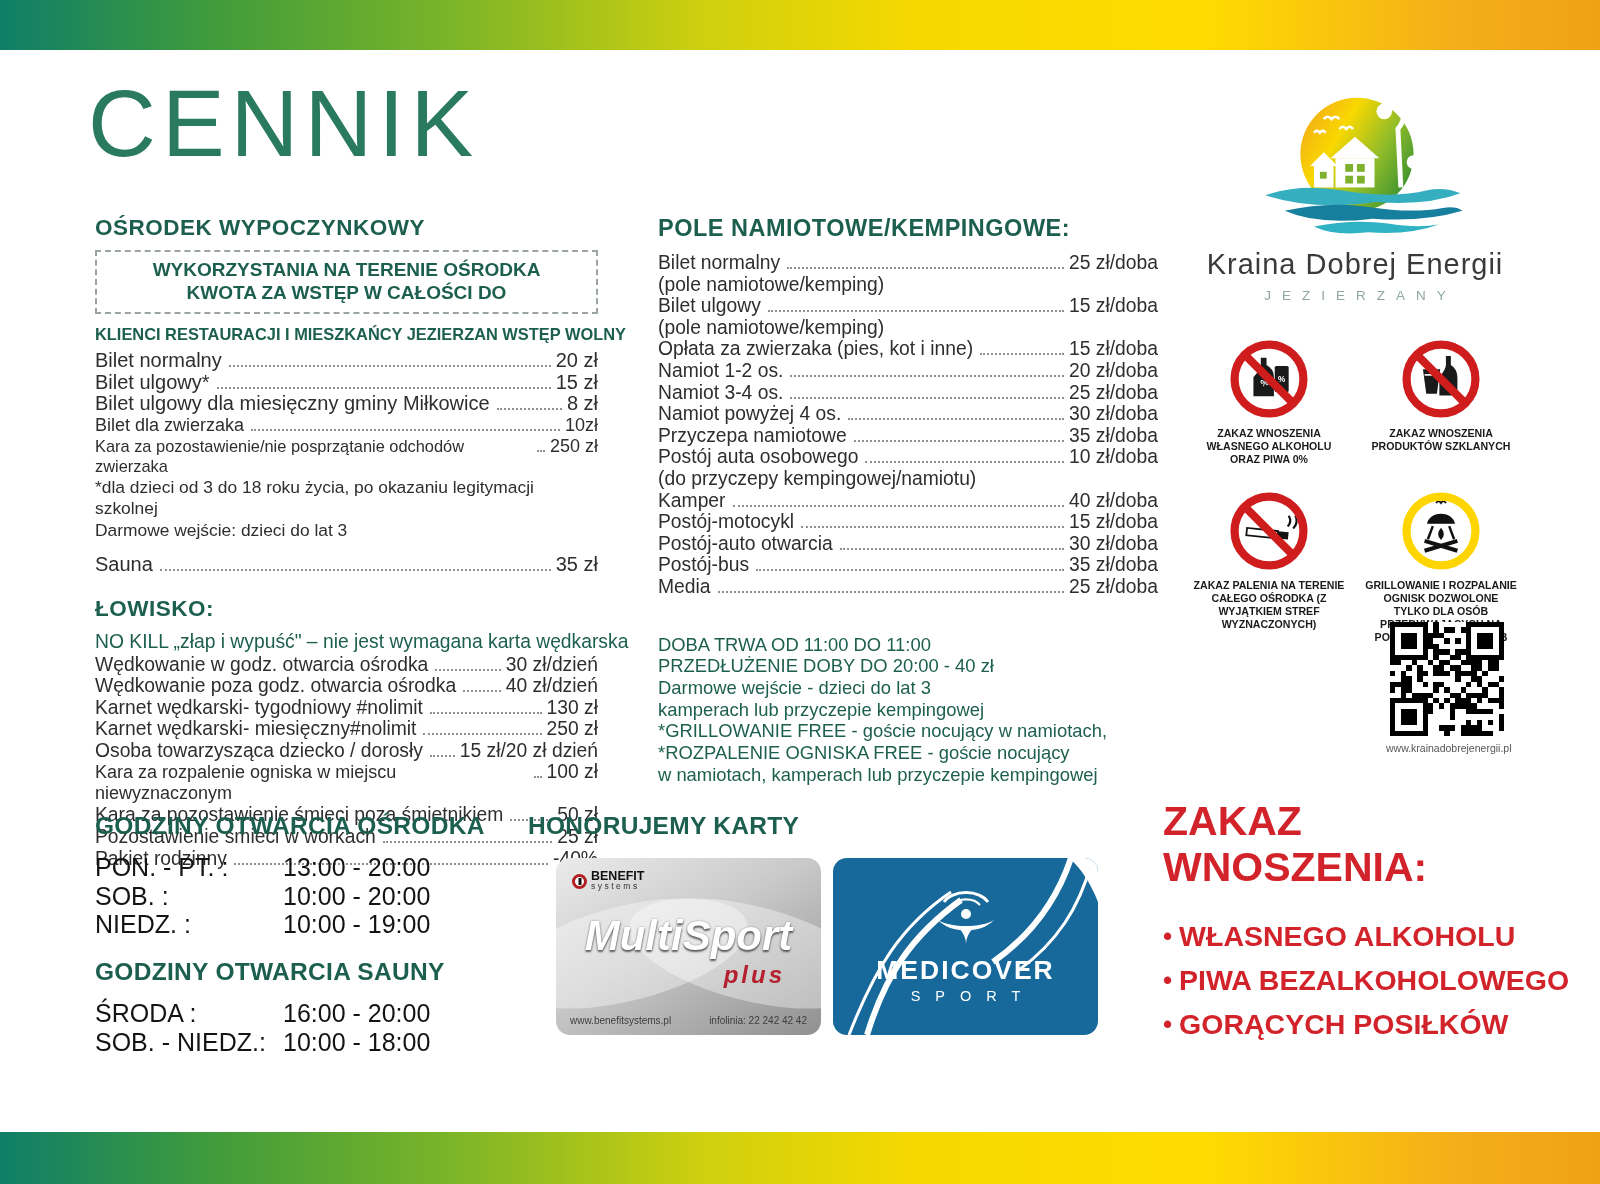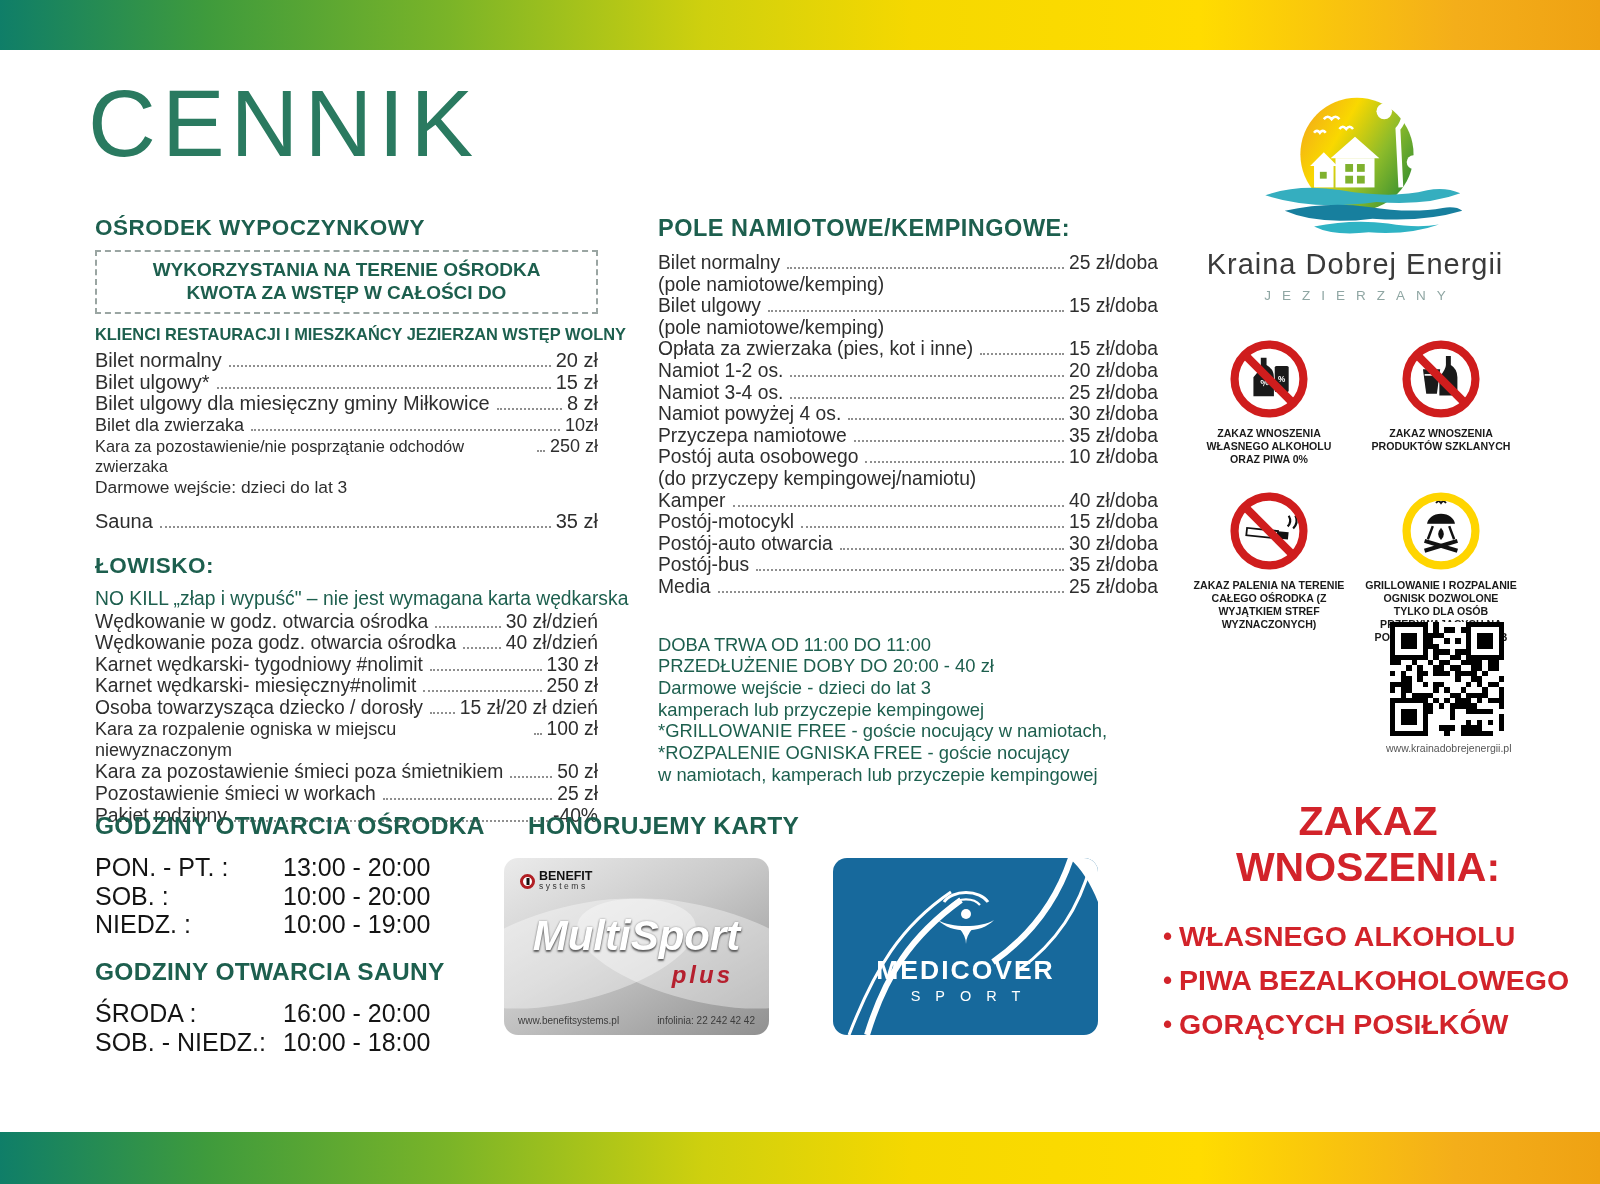--- a/index.html
+++ b/index.html
@@ -60,42 +60,42 @@
   
   .hours { position:absolute; color:#141414; }
   .hours h2 { font-size:24.5px; margin-bottom:13px; letter-spacing:.3px; }
   .hrow { display:grid; grid-template-columns:188px auto; font-size:25px; line-height:28.5px; }
   .hours-1 { left:95px; top:812px; }
   .hours-2 { left:95px; top:958px; }
 
   
   .cards-h { position:absolute; left:528px; top:812px; font-size:24.5px; letter-spacing:.3px; }
   .card { position:absolute; top:858px; width:265px; height:177px; border-radius:14px; overflow:hidden; }
-  .ms { left:504px; background:linear-gradient(150deg,#ebebeb 0%,#c9c9c9 45%,#909090 100%); }
+  .ms { left:556px; background:linear-gradient(150deg,#ebebeb 0%,#c9c9c9 45%,#909090 100%); }
   .ms-sw1,.ms-sw2 { position:absolute; width:250px; height:95px; background:#fff; opacity:.38; border-radius:50%; }
   .ms-sw1 { left:-55px; top:48px; transform:rotate(-14deg); }
   .ms-sw2 { right:-55px; top:48px; transform:rotate(14deg); }
   .bs { position:absolute; left:16px; top:13px; display:flex; align-items:center; gap:4px; }
   .bs-ring { width:15px; height:15px; border:3px solid #b11f24; border-radius:50%; position:relative; background:#fff; }
   .bs-ring::after { content:''; position:absolute; left:50%; top:1px; bottom:1px; width:3px; background:#111; transform:translateX(-50%); }
   .bs-b { font-size:12.5px; font-weight:bold; color:#111; line-height:11px; }
   .bs-s { font-size:8.5px; letter-spacing:2.5px; color:#333; line-height:9px; }
   .ms-name { position:absolute; left:0; right:0; top:54px; text-align:center; font-size:42px; font-style:italic; font-weight:bold; color:#fff;
              text-shadow:0 2px 2px rgba(70,70,70,.85), 0 0 2px #8a8a8a; }
   .ms-plus { position:absolute; right:36px; top:103px; font-size:24px; font-style:italic; font-weight:bold; color:#b5202e; letter-spacing:3px; }
   .ms-bottom { position:absolute; left:14px; right:14px; bottom:9px; display:flex; justify-content:space-between; font-size:10px; color:#3d3d3d; }
   .md { left:833px; background:#17699c; }
   .md svg.sw { position:absolute; inset:0; }
   .md-name { position:absolute; left:0; right:0; top:97px; text-align:center; color:#fff; font-weight:bold; font-size:26.5px; letter-spacing:2px; }
   .md-sub { position:absolute; left:0; right:0; top:130px; text-align:center; color:#fff; font-size:14.5px; letter-spacing:15px; padding-left:15px; }
   .md-logo { position:absolute; left:0; right:0; top:26px; text-align:center; }
 
   
   .zakaz { position:absolute; left:1163px; top:798px; width:410px; color:#d2232a; }
-  .zakaz h2 { font-size:41px; font-weight:bold; color:#d2232a; line-height:46px;text-align:center; }
+  .zakaz h2 { font-size:41px; font-weight:bold; color:#d2232a; line-height:46px; }
   .zitem { font-size:28.5px; font-weight:bold; line-height:30px; margin-top:14px; display:flex; align-items:center; }
   .zitem:first-of-type { margin-top:31px; }
   .zitem .dot { font-size:26px; margin-right:7px; }
 </style>
 </head>
 <body>
 
 <div class="bar-top grad"></div>
 <div class="bar-bottom grad"></div>
 
@@ -127,20 +127,21 @@
   <div class="prow f18">
     <span class="lbl">Bilet dla zwierzaka</span>
     <span class="dots"></span>
     <span class="prc">10zł</span>
   </div>
   <div class="prow f16">
     <span class="lbl">Kara za pozostawienie/nie posprzątanie odchodów zwierzaka</span>
     <span class="dots"></span>
     <span class="prc f18">250 zł</span>
   </div>
+  <div class="f17">*dla dzieci od 3 do 18 roku życia, po okazaniu legitymacji szkolnej</div>
   <div class="f17 green">Darmowe wejście: dzieci do lat 3</div>
 
   <div class="prow f20 sauna-row">
     <span class="lbl">Sauna</span>
     <span class="dots"></span>
     <span class="prc">35 zł</span>
   </div>
 
   <h2 class="lowisko-h">ŁOWISKO:</h2>
   <div class="nokill">NO KILL „złap i wypuść" – nie jest wymagana karta wędkarska</div>

